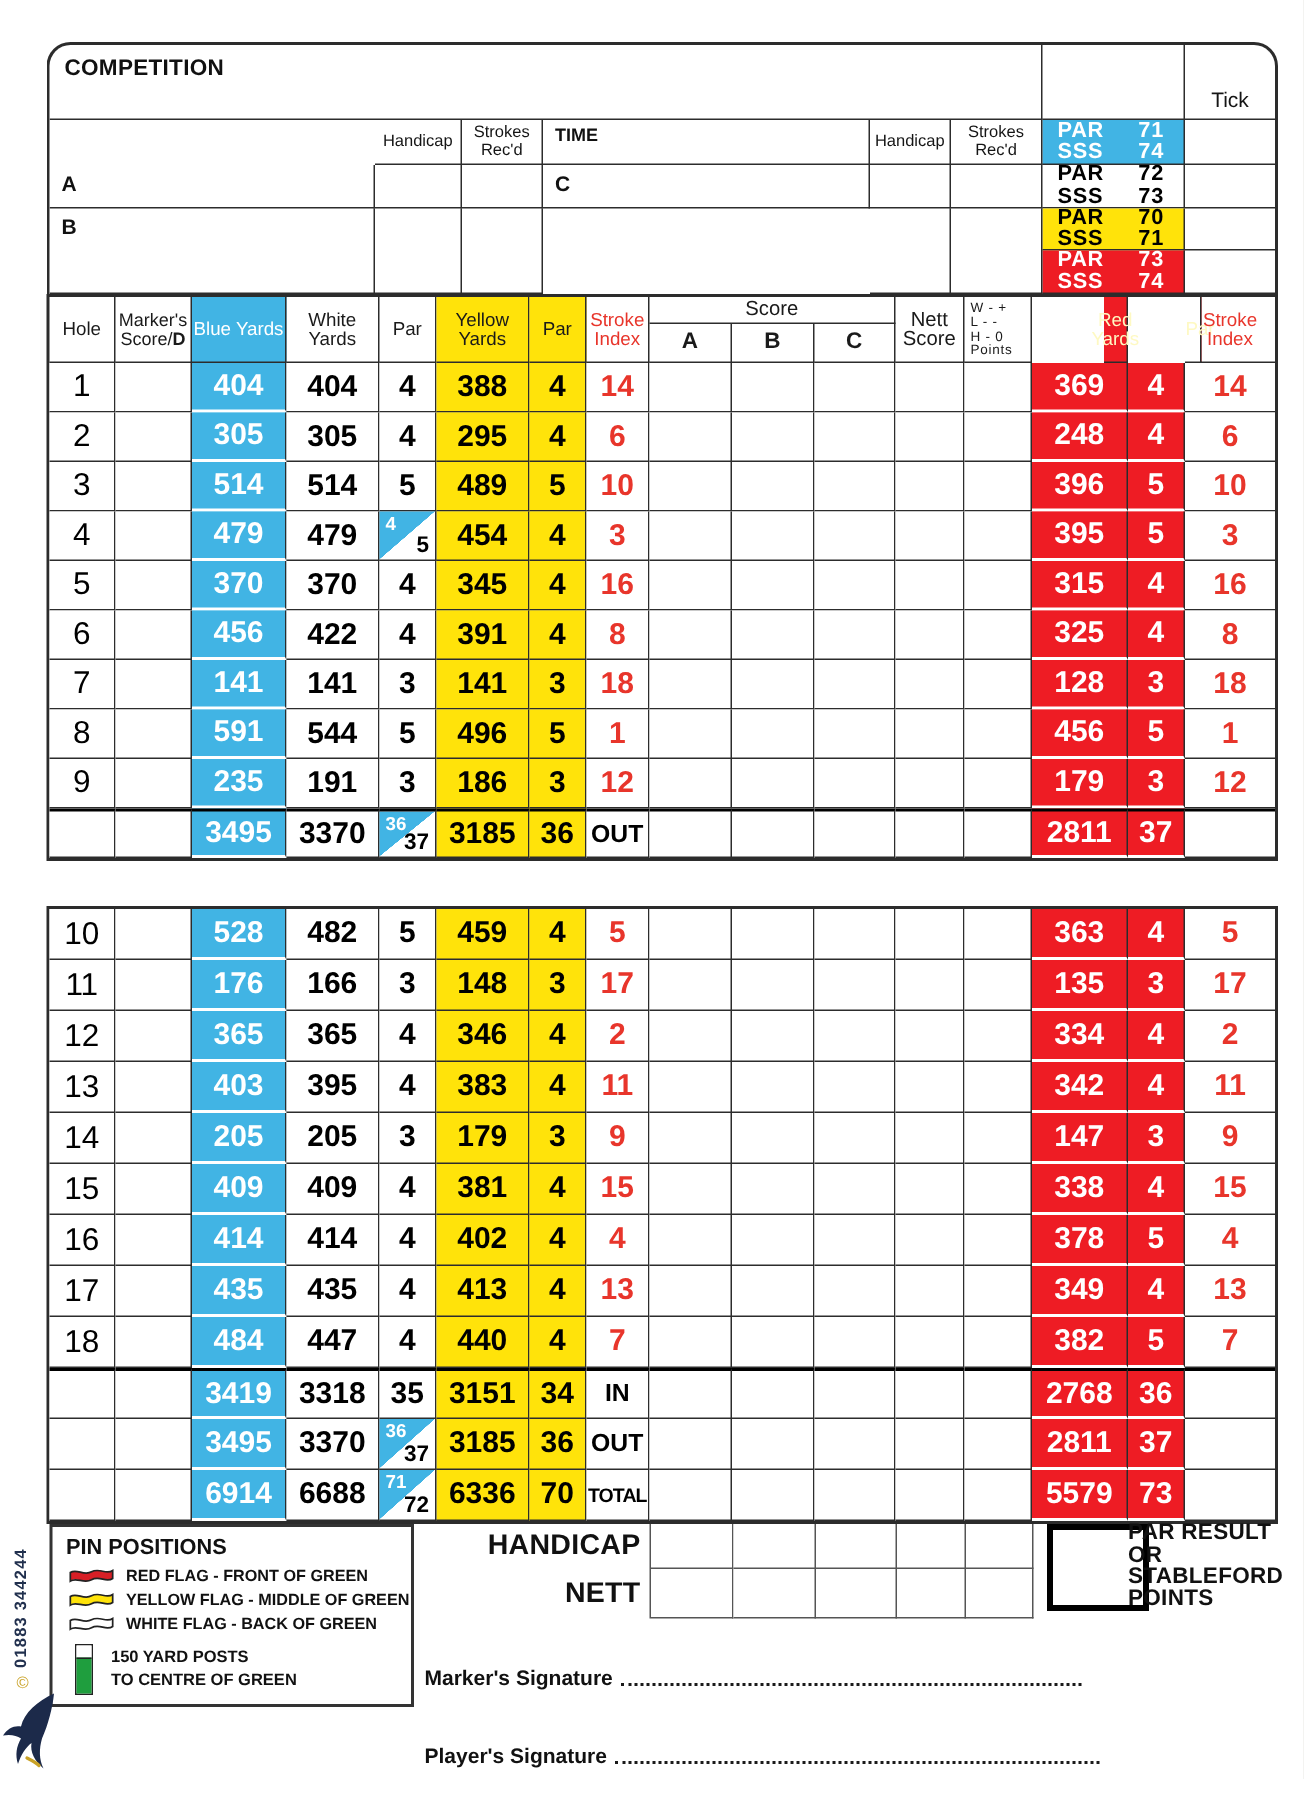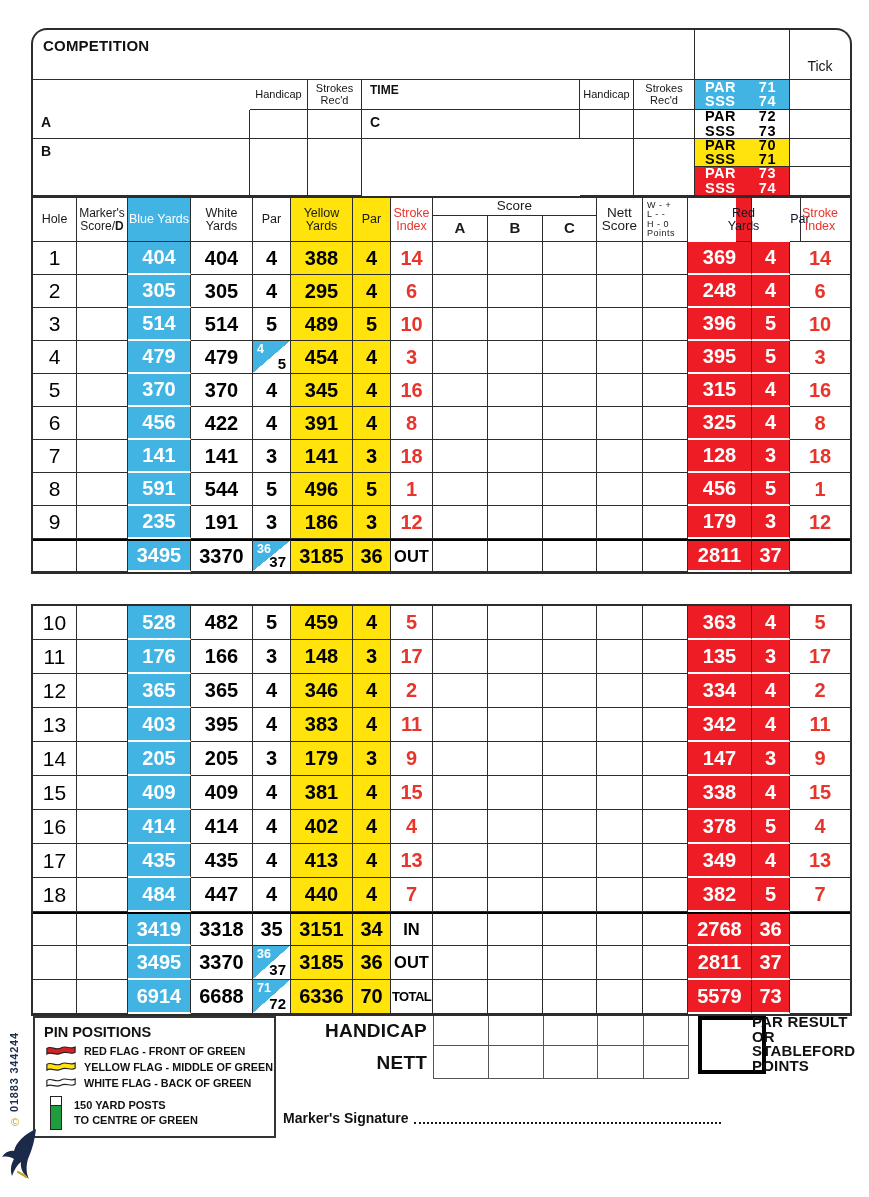--- a/index.html
+++ b/index.html
@@ -27,21 +27,21 @@
   .tablebox{position:absolute;left:31px;width:817px;box-sizing:content-box;border:2px solid var(--line);background:#fff;}
   .sc-grid{display:grid;grid-template-columns:44px 51px 63px 62px 38px 62px 38px 42px 55px 55px 54px 46px 45px 64px 38px 60px;}
   .thead{grid-template-rows:18px 26px;}
   .tbody-front{grid-auto-rows:33px;}
   .tbody-back{grid-auto-rows:34px;}
   .th{display:flex;align-items:center;justify-content:center;text-align:center;font-size:12.5px;line-height:12.5px;
       border-right:1px solid var(--line);border-bottom:1px solid var(--line);box-sizing:border-box;color:#1a1a1a;}
   .th.norb{border-right:none;}
   .th.blueh{background:var(--blue);color:#fff;}
   .th.yellowh{background:var(--yellow);}
-  .th.redh{background:var(--red);color:#0f172a;margin-left:48px;}
+  .th.redh{background:var(--red);color:#fef9c3;margin-left:48px;}
   .th.sih{color:var(--sired);}
   .th.abc{font-weight:bold;font-size:15px;}
   .th.pts{flex-direction:column;align-items:flex-start;justify-content:center;padding-left:4px;font-size:9px;line-height:9.5px;letter-spacing:.5px;text-align:left;}
   .th.pts .ptsrow{white-space:pre;}
   .c{display:flex;align-items:center;justify-content:center;border-right:1px solid var(--line);border-bottom:1px solid var(--line);box-sizing:border-box;overflow:hidden;background:#fff;}
   .tbody-front > .c:nth-child(16n), .tbody-back > .c:nth-child(16n){border-right:none;}
   .c.hole{font-size:21px;color:#000;}
   .c.num{font-weight:bold;font-size:20px;color:#000;}
   .c.blue{background:var(--blue);color:#fff;border-bottom:2px solid #fff;}
   .c.yellow,.c.ypar{background:var(--yellow);color:#000;}
@@ -610,20 +610,24 @@
         <div>150 YARD POSTS</div>
         <div>TO CENTRE OF GREEN</div>
       </div>
     </div>
   </div>
 
   <div class="sig" style="left:283px;top:1106px;width:438px;height:20px">
     <span class="slabel">Marker's Signature</span>
     <span class="dots"></span>
   </div>
+  <div class="sig" style="left:283px;top:1158px;width:450px;height:20px">
+    <span class="slabel">Player's Signature</span>
+    <span class="dots"></span>
+  </div>
 
   <div class="phone-vert">01883 344244</div>
   <div class="copy">©</div>
   <svg class="bird" width="40" height="52" viewBox="0 0 40 52">
     <path d="M35,1 C24,6 15,14 13,23 C9,22 4,24 1,29 C6,28 10,29 13,31 C10,36 9,42 11,48 C13,42 16,37 20,34 C19,40 22,46 28,51 C25,45 25,38 27,31 C31,22 34,11 35,1 Z" fill="#1c2a4a"></path>
     <path d="M17,44 C20,45.5 23,47 25,49" stroke="#c9a227" stroke-width="2.2" fill="none" stroke-linecap="round"></path>
   </svg>
 
 </div>
 

